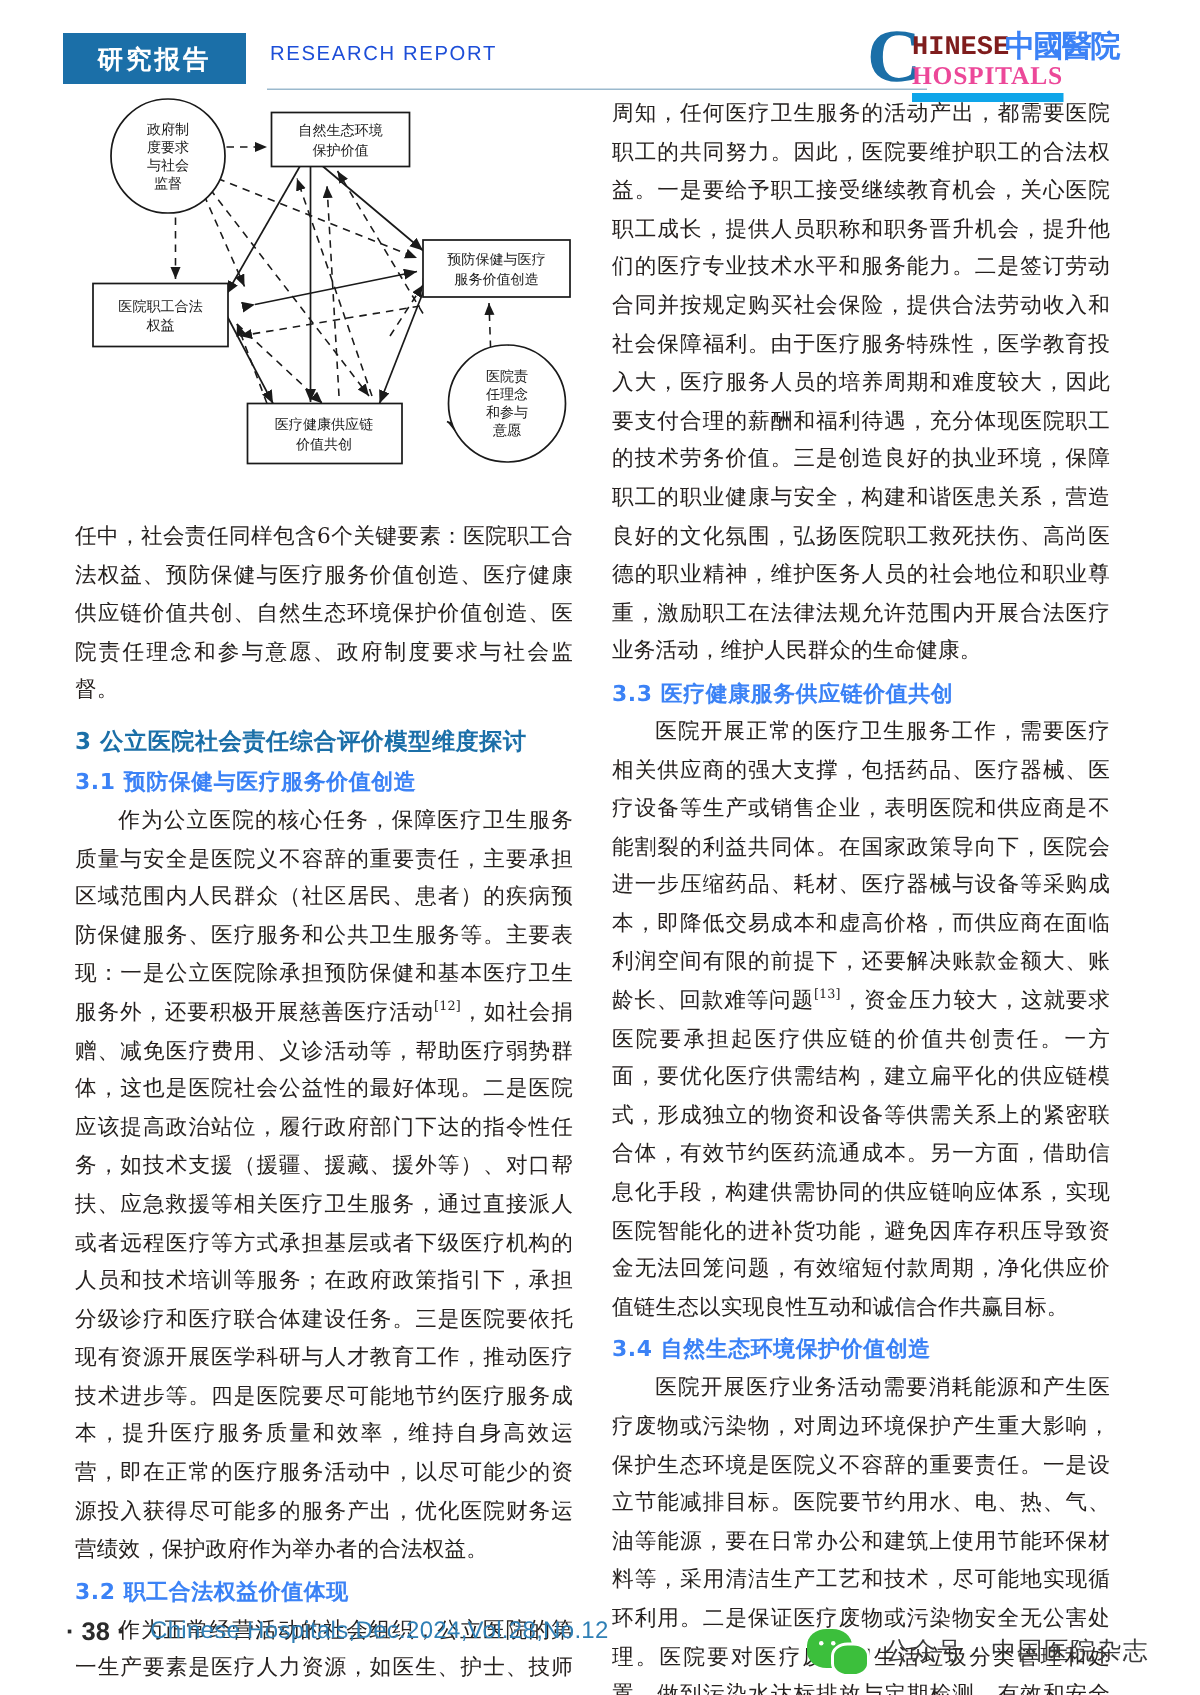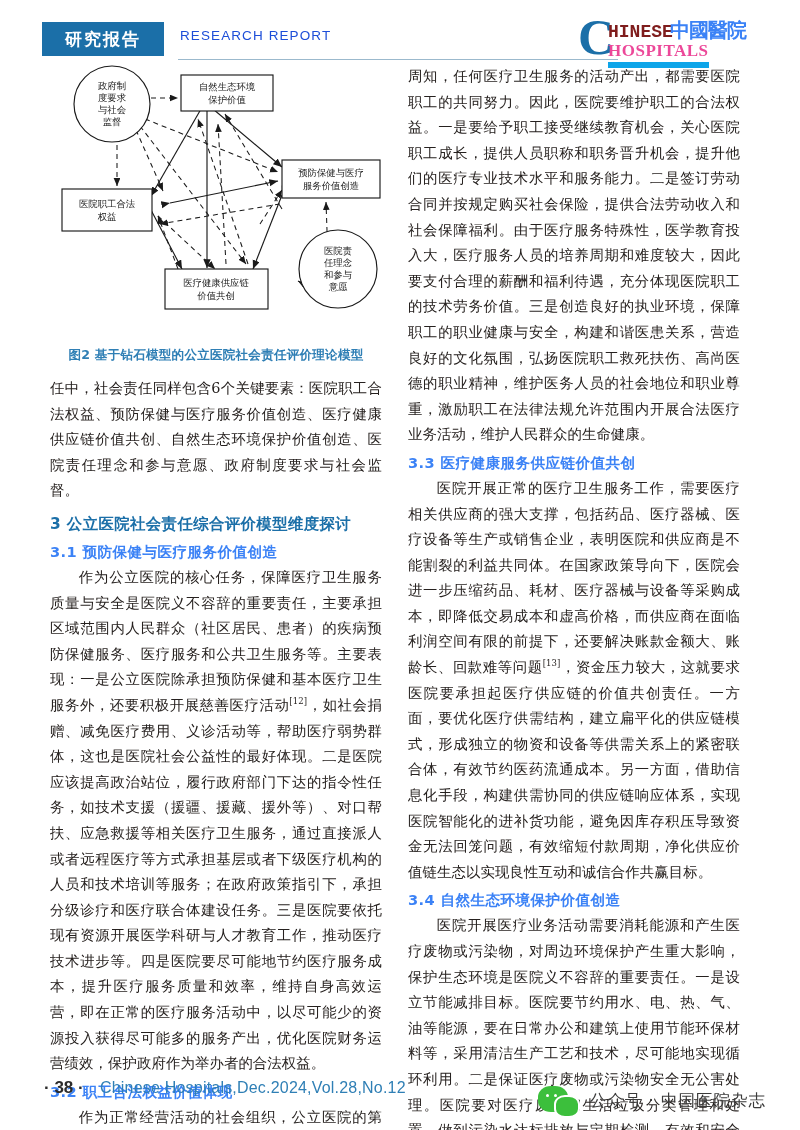--- a/index.html
+++ b/index.html
@@ -206,21 +206,20 @@
         <g>
           <circle cx="288" cy="205" r="39" fill="#ffffff" stroke="#1a1a1a" stroke-width="1.15"></circle>
           <text x="288" y="190" text-anchor="middle" font-family="DejaVu Serif, serif" font-size="9.4" fill="#1a1a1a">医院责</text>
           <text x="288" y="202" text-anchor="middle" font-family="DejaVu Serif, serif" font-size="9.4" fill="#1a1a1a">任理念</text>
           <text x="288" y="214" text-anchor="middle" font-family="DejaVu Serif, serif" font-size="9.4" fill="#1a1a1a">和参与</text>
           <text x="288" y="226" text-anchor="middle" font-family="DejaVu Serif, serif" font-size="9.4" fill="#1a1a1a">意愿</text>
         </g>
       </svg>
     </div>
 
-    <div class="figcap">图2  基于钻石模型的公立医院社会责任评价理论模型</div>
 
     <p class="para">任中，社会责任同样包含6个关键要素：医院职工合法权益、预防保健与医疗服务价值创造、医疗健康供应链价值共创、自然生态环境保护价值创造、医院责任理念和参与意愿、政府制度要求与社会监督。</p>
 
     <h2 class="sec">3  公立医院社会责任综合评价模型维度探讨</h2>
     <h3 class="sub">3.1  预防保健与医疗服务价值创造</h3>
 
     <p class="para indent"><span>作为公立医院的核心任务，保障医疗卫生服务质量与安全是医院义不容辞的重要责任，主要承担区域范围内人民群众（社区居民、患者）的疾病预防保健服务、医疗服务和公共卫生服务等。主要表现：一是公立医院除承担预防保健和基本医疗卫生服务外，还要积极开展慈善医疗活动</span><span class="sup">[12]</span><span>，如社会捐赠、减免医疗费用、义诊活动等，帮助医疗弱势群体，这也是医院社会公益性的最好体现。二是医院应该提高政治站位，履行政府部门下达的指令性任务，如技术支援（援疆、援藏、援外等）、对口帮扶、应急救援等相关医疗卫生服务，通过直接派人或者远程医疗等方式承担基层或者下级医疗机构的人员和技术培训等服务；在政府政策指引下，承担分级诊疗和医疗联合体建设任务。三是医院要依托现有资源开展医学科研与人才教育工作，推动医疗技术进步等。四是医院要尽可能地节约医疗服务成本，提升医疗服务质量和效率，维持自身高效运营，即在正常的医疗服务活动中，以尽可能少的资源投入获得尽可能多的服务产出，优化医院财务运营绩效，保护政府作为举办者的合法权益。</span></p>
 
     <h3 class="sub">3.2  职工合法权益价值体现</h3>
     <p class="para indent">作为正常经营活动的社会组织，公立医院的第一生产要素是医疗人力资源，如医生、护士、技师等。众所</p>

